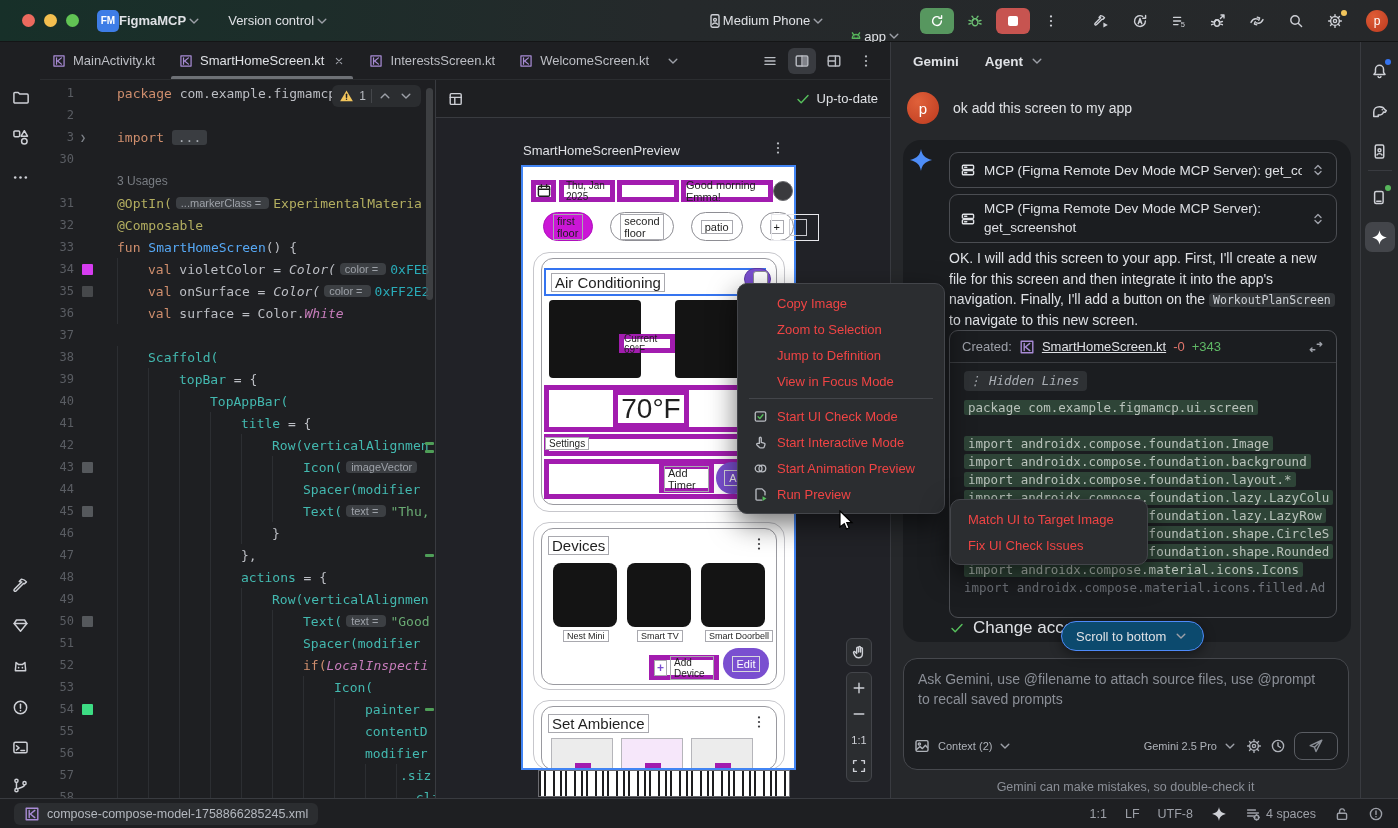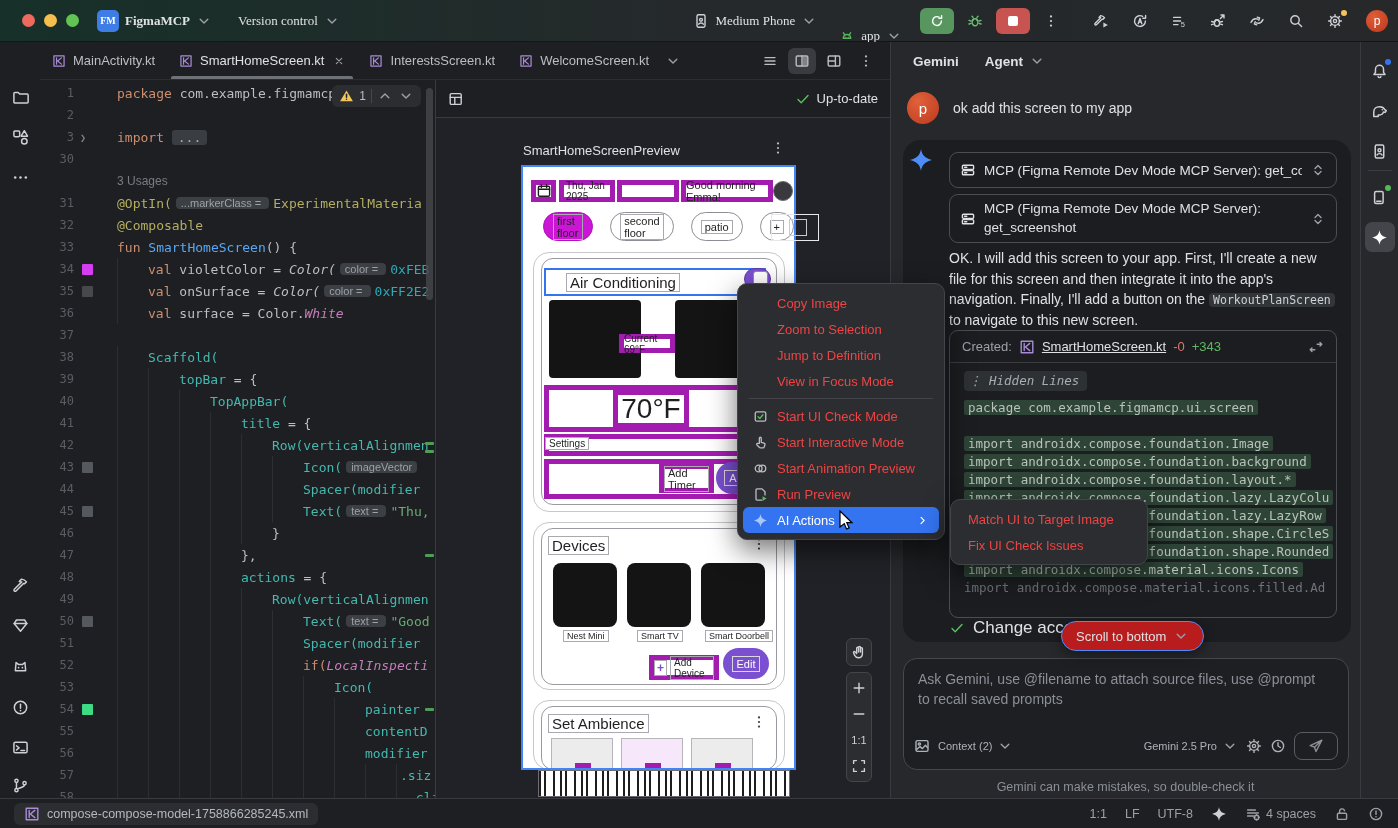--- a/index.html
+++ b/index.html
@@ -9,21 +9,21 @@
   .ic svg{fill:none;stroke:currentColor;stroke-width:1.4;stroke-linecap:round;stroke-linejoin:round;}
   .ic svg .fill{fill:currentColor;stroke:none;}
   .ic svg text{font-family:"Liberation Sans",sans-serif;}
 
   
   .titlebar{position:absolute;left:0;top:0;width:1398px;height:42px;display:flex;align-items:center;
     background:linear-gradient(90deg,#173029 0%,#1d2d2a 22%,#25292b 48%,#26282a 100%);border-bottom:1px solid #141516;}
   .tl{width:13px;height:13px;border-radius:50%;flex:none;}
   .fm-logo{width:22px;height:22px;border-radius:5px;background:#3e7de6;color:#fff;font-weight:bold;font-size:10px;display:flex;align-items:center;justify-content:center;}
   .tb-label{color:#dfe1e5;font-size:13px;}
-  .tb-group{display:flex;align-items:center;gap:6px;font-family:Liberation Serif, serif;}
+  .tb-group{display:flex;align-items:center;}
   .chev8{color:#9da0a8;}
   .run-btn{width:34px;height:26px;border-radius:6px;background:#57975f;color:#fff;display:flex;align-items:center;justify-content:center;}
   .stop-btn{width:34px;height:26px;border-radius:6px;background:#c75450;display:flex;align-items:center;justify-content:center;}
   .stop-sq{width:10px;height:10px;border-radius:2px;background:#fff;}
   .tb-icon{width:30px;height:28px;border-radius:6px;color:#ced0d6;display:flex;align-items:center;justify-content:center;position:relative;}
   .dot{position:absolute;width:6px;height:6px;border-radius:50%;}
   .avatar-sm{width:22px;height:22px;border-radius:50%;background:radial-gradient(circle at 35% 30%,#df5c36,#bc3a1f);color:#fff;font-size:12px;display:flex;align-items:center;justify-content:center;}
 
   
   .lrail{position:absolute;left:0;top:42px;width:40px;height:756px;background:#1e1f22;}
@@ -120,21 +120,21 @@
   .created-lab{color:#9da0a8;}
   .created-file{color:#dfe1e5;text-decoration:underline;}
   .del{color:#e0756b;} .add{color:#5fb865;}
   .created-diff{margin-left:auto;color:#9da0a8;}
   .codeblock{padding:8px 14px;font-family:"DejaVu Sans Mono",monospace;font-size:12.5px;line-height:18px;color:#b9c2bb;white-space:pre;overflow:hidden;}
   .hiddenrow{display:inline-block;background:#2e3134;border-radius:4px;color:#a8adb3;font-style:italic;padding:1px 8px 1px 5px;margin-bottom:8px;}
   .crow{height:18px;}
   .crow span.addbg{background:#2e4437;border-radius:2px;padding:0 4px;}
   .crow.dim{color:#6f737a;}
   .changerow{position:absolute;left:46px;top:478px;display:flex;align-items:center;gap:8px;font-size:17px;color:#dfe1e5;}
-  .scrollpill{position:absolute;left:170px;top:579px;height:30px;padding:0 14px;border-radius:15px;background:#b91c1c;border:1px solid #4e8af9;display:flex;align-items:center;gap:7px;font-size:13px;color:#dfe1e5;z-index:20;box-shadow:0 4px 12px rgba(0,0,0,.4);}
+  .scrollpill{position:absolute;left:170px;top:579px;height:30px;padding:0 14px;border-radius:15px;background:#0c4a6e;border:1px solid #4e8af9;display:flex;align-items:center;gap:7px;font-size:13px;color:#dfe1e5;z-index:20;box-shadow:0 4px 12px rgba(0,0,0,.4);}
   .inputbox{position:absolute;left:12px;top:616px;width:446px;height:112px;border:1px solid #46484d;border-radius:14px;background:#1d1f22;}
   .placeholder{position:absolute;left:14px;top:10px;width:412px;color:#8b8f97;font-size:14px;line-height:1.45;}
   .input-foot{position:absolute;left:10px;right:10px;bottom:8px;height:30px;display:flex;align-items:center;gap:8px;color:#aeb2b9;font-size:11px;}
   .sendbtn{width:44px;height:28px;border:1px solid #5a5d63;border-radius:8px;display:flex;align-items:center;justify-content:center;color:#8b8f97;}
   .disclaimer{position:absolute;left:0;top:738px;width:100%;text-align:center;color:#8b8f97;font-size:12.5px;}
 
   
   .statusbar{position:absolute;left:0;top:798px;width:1398px;height:30px;background:#1e1f22;border-top:1px solid #393b40;display:flex;align-items:center;padding:0 14px;color:#9da0a8;font-size:12.5px;}
   .sb-file{display:flex;align-items:center;gap:7px;background:#2b2d30;border-radius:6px;padding:3px 10px;color:#b4b8bf;}
   .sb-right{margin-left:auto;display:flex;align-items:center;gap:18px;}
@@ -574,21 +574,21 @@
             <span class="wft" style="font-size: 11px;">patio</span>
           </div>
           <div class="chip">
             <span class="wft" style="font-size: 11px;">+</span>
           </div>
         </div>
 
       <div class="sect-outer" style="left:10px;top:85px;width:252px;height:260px;"></div>
       <div class="sect-card" style="left:18px;top:91px;width:236px;height:247px;"></div>
       <div class="pab" style="left:21px;top:101px;width:222px;height:28px;border:2px solid #3574f0;display:flex;align-items:center;">
-        <span class="wft" style="font-size:15px;margin-left:20px;">Air Conditioning</span>
+        <span class="wft" style="font-size:15px;margin-left:5px;">Air Conditioning</span>
       </div>
       <div class="toggle" style="left:221px;top:101px;"></div>
       <div class="blackbox" style="left:26px;top:133px;width:92px;height:78px;"></div>
       <div class="blackbox" style="left:152px;top:133px;width:96px;height:78px;"></div>
       <div class="pab wf" style="left:96px;top:167px;width:56px;height:19px;background:#fff;font-size:10px;display:flex;align-items:center;justify-content:center;z-index:2;">Current 69°F</div>
       <div class="pab wf" style="left:21px;top:218px;width:230px;height:47px;"></div>
       <div class="pab wf" style="left:90px;top:223px;width:76px;height:38px;font-size:28px;font-weight:300;display:flex;align-items:center;justify-content:center;background:#fff;">70°F</div>
       <div class="pab wf" style="left:21px;top:267px;width:230px;height:22px;"></div>
       <div class="pab wft" style="left:22px;top:270px;font-size:10px;background:#fff;">Settings</div>
       <div class="pab wf" style="left:21px;top:292px;width:230px;height:40px;"></div>
@@ -920,35 +920,20 @@
         <span class="mic">
           <span class="ic">
             <svg width="15" height="15" viewBox="0 0 16 16">
               <path d="M9.4 14H4.2a1 1 0 0 1-1-1V3a1 1 0 0 1 1-1h5.4L12.8 5v3.4"></path>
               <path d="M10.2 9.8l4.2 2.5-4.2 2.5z" fill="#57c05c" stroke="none"></path>
             </svg>
           </span>
         </span>
         <span>Run Preview</span>
       </div>
-      <div class="mi hl">
-        <span class="mic">
-          <span class="ic" style="color: rgb(168, 199, 255);">
-            <svg width="15" height="15" viewBox="0 0 16 16">
-              <path class="fill" d="M8 1.1c.72 4 2.2 5.47 6.9 6.9-4.7 1.43-6.18 2.9-6.9 6.9-.72-4-2.2-5.47-6.9-6.9 4.7-1.43 6.18-2.9 6.9-6.9z"></path>
-            </svg>
-          </span>
-        </span>
-        <span>AI Actions</span>
-        <span class="ic subarr">
-          <svg width="13" height="13" viewBox="0 0 16 16">
-            <path d="M6.2 4.2 10 8l-3.8 3.8"></path>
-          </svg>
-        </span>
-      </div>
     </div>
 
   <div class="menu" style="left:950px;top:499px;width:198px;" id="submenu">
       <div class="mi" style="padding-left: 12px;">
         <span>Match UI to Target Image</span>
       </div>
       <div class="mi" style="padding-left: 12px;">
         <span>Fix UI Check Issues</span>
       </div>
     </div>

